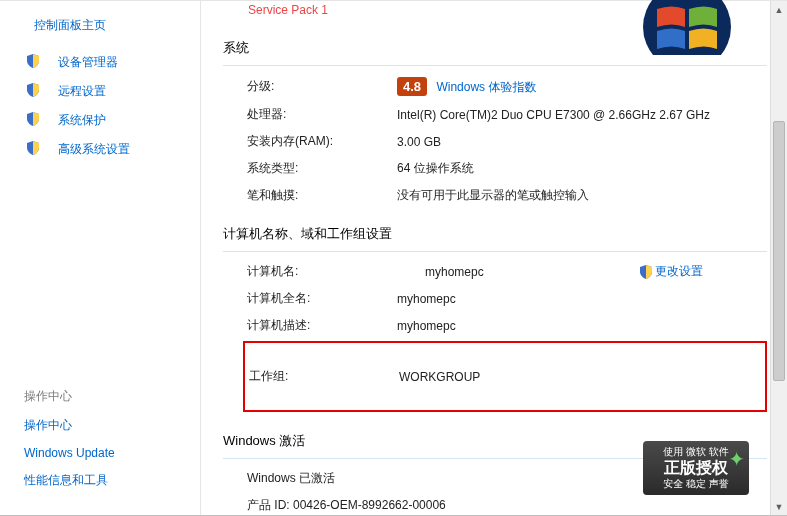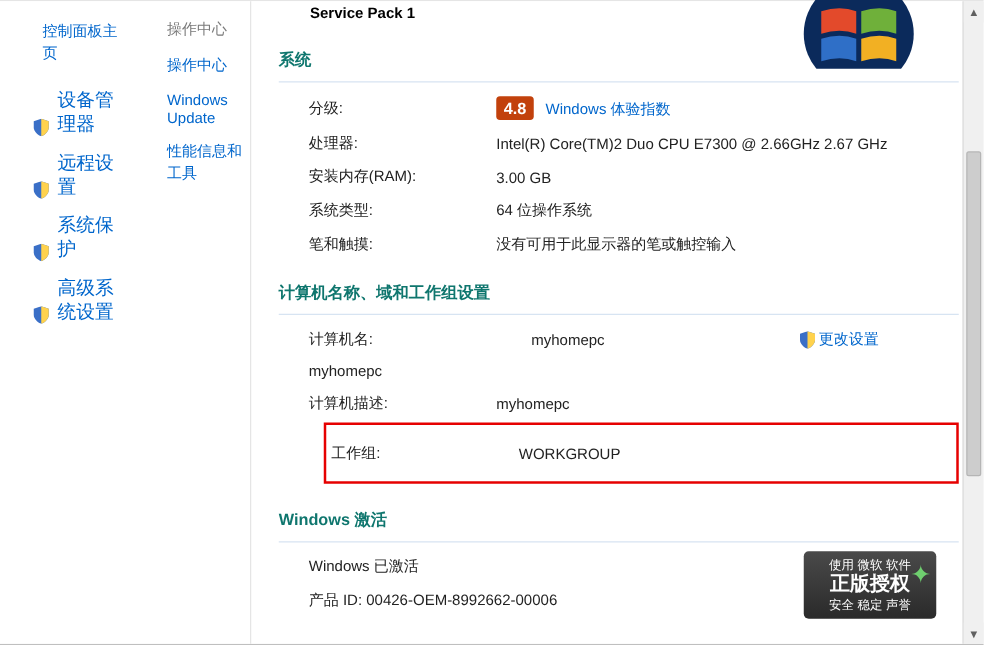--- a/index.html
+++ b/index.html
@@ -17,32 +17,32 @@
     width: 100%;
     height: 100%;
     border-top: 1px solid #e5e5e5;
     border-bottom: 1px solid #bfbfbf;
   }
   .sidebar {
     width: 200px;
     background: #fff;
     padding-top: 8px;
     display: flex;
-    flex-direction: row;
+    flex-direction: column;
     justify-content: space-between;
   }
   .sidebar-top { padding: 0 0 0 10px; }
   .sidebar-link {
     display: flex;
-    align-items: flex-end;
+    align-items: flex-start;
     color: #0066cc;
     padding: 6px 10px 6px 16px;
     cursor: pointer;
-    gap: 6px;
-    font-size: 15px;
+    gap: 18px;
+    font-size: 12px;
   }
   .sidebar-home {
     padding: 8px 10px 14px 24px;
     color: #0066cc;
     cursor: pointer;
     font-size: 12px;
   }
   .shield-icon {
     width: 14px; height: 14px;
     display: inline-block;
@@ -62,40 +62,38 @@
     font-size: 12px;
   }
   .main {
     flex: 1;
     background: #fff;
     border-left: 1px solid #e5e5e5;
     padding: 0 20px 10px 22px;
     position: relative;
   }
   .top-partial {
-    color: #000000;
+    color: #ef4444;
     font-size: 12px;
     padding: 2px 0 6px 25px;
-    font-weight: bold;
   }
   .win-logo {
     position: absolute;
     top: -2px;
     right: 40px;
     width: 120px;
     height: 56px;
     overflow: hidden;
   }
   .section-header {
-    color: #0f766e;
+    color: #000000;
     font-size: 13px;
     padding: 16px 0 8px 0;
     border-bottom: 1px solid #d7e4f2;
     margin-bottom: 6px;
-    font-weight: bold;
   }
   .kv-row {
     display: flex;
     padding: 5px 0 5px 24px;
     font-size: 12px;
     color: #222;
     align-items: center;
   }
   .kv-label { width: 150px; }
   .kv-value { flex: 1; }
@@ -114,22 +112,22 @@
     position: absolute;
     right: 64px;
     color: #0066cc;
     cursor: pointer;
     display: flex;
     align-items: center;
     gap: 2px;
   }
   .red-box {
     border: 2px solid #e60000;
-    margin: 2px 0 2px 36px;
-    padding: 9px 4px;
+    margin: 2px 0 2px 20px;
+    padding: 20px 4px;
   }
   .red-box .kv-row { padding-left: 0; }
   .activation-block { margin-top: 4px; }
   .genuine-badge {
     position: absolute;
     right: 38px;
     bottom: 20px;
     width: 106px;
     height: 54px;
     background: linear-gradient(#4a4a4a,#2a2a2a);
@@ -267,20 +265,21 @@
         <span class="shield-icon">
           <svg viewBox="0 0 14 14" width="14" height="14">
               <path d="M7 0 L13 2 V7 C13 10 10 13 7 14 C4 13 1 10 1 7 V2 Z" fill="#3a6fc7"></path>
               <path d="M7 0 L13 2 V7 C13 10 10 13 7 14 V0 Z" fill="#ffd24d"></path>
             </svg>
         </span>
         <span>更改设置</span>
       </span>
     </div>
     <div class="kv-row">
+      <div class="kv-label">计算机全名:</div>
       <div class="kv-value">myhomepc</div>
     </div>
     <div class="kv-row">
       <div class="kv-label">计算机描述:</div>
       <div class="kv-value">myhomepc</div>
     </div>
     <div class="red-box">
       <div class="kv-row">
         <div class="kv-label">工作组:</div>
         <div class="kv-value">WORKGROUP</div>

